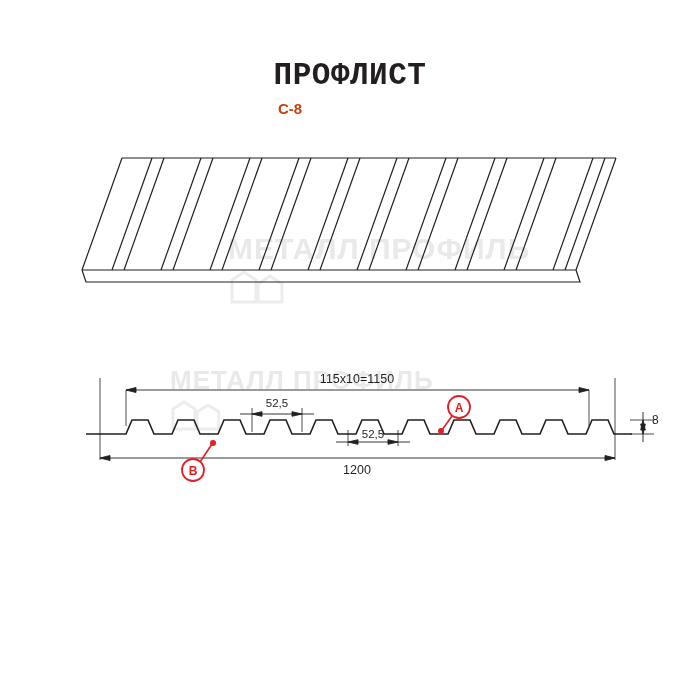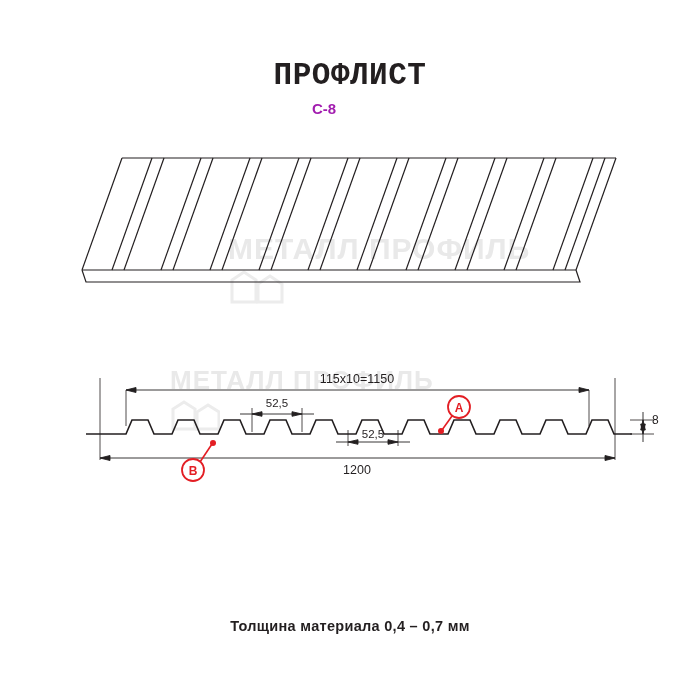--- a/index.html
+++ b/index.html
@@ -33,22 +33,21 @@
     font-family: Liberation Mono, monospace;
   }
   .subtitle {
     position: absolute;
     top: 100px;
     left: 0;
     width: 580px;
     text-align: center;
     font-size: 15px;
     font-weight: bold;
-    color: #a21caf;
-    padding-left: 34px;
+    color: #c2410c;
   }
   .iso-wrap {
     position: absolute;
     top: 140px;
     left: 60px;
     width: 580px;
     height: 170px;
   }
   .section-wrap {
     position: absolute;
@@ -237,15 +236,14 @@
       <g>
         <circle cx="153" cy="120" r="11" fill="#ffffff" stroke="#e31e24" stroke-width="1.8"></circle>
         <text x="153" y="124.5" font-size="12" text-anchor="middle" fill="#e31e24" font-weight="bold">B</text>
         <path d="M160 112 L172 94" stroke="#e31e24" stroke-width="1.6" fill="none"></path>
         <circle cx="173" cy="93" r="3" fill="#e31e24"></circle>
       </g>
 
     </svg>
   </div>
 
-  <div class="footer">Толщина материала 0,4 – 0,7 мм</div>
 
 </div>
 
 </body></html>

